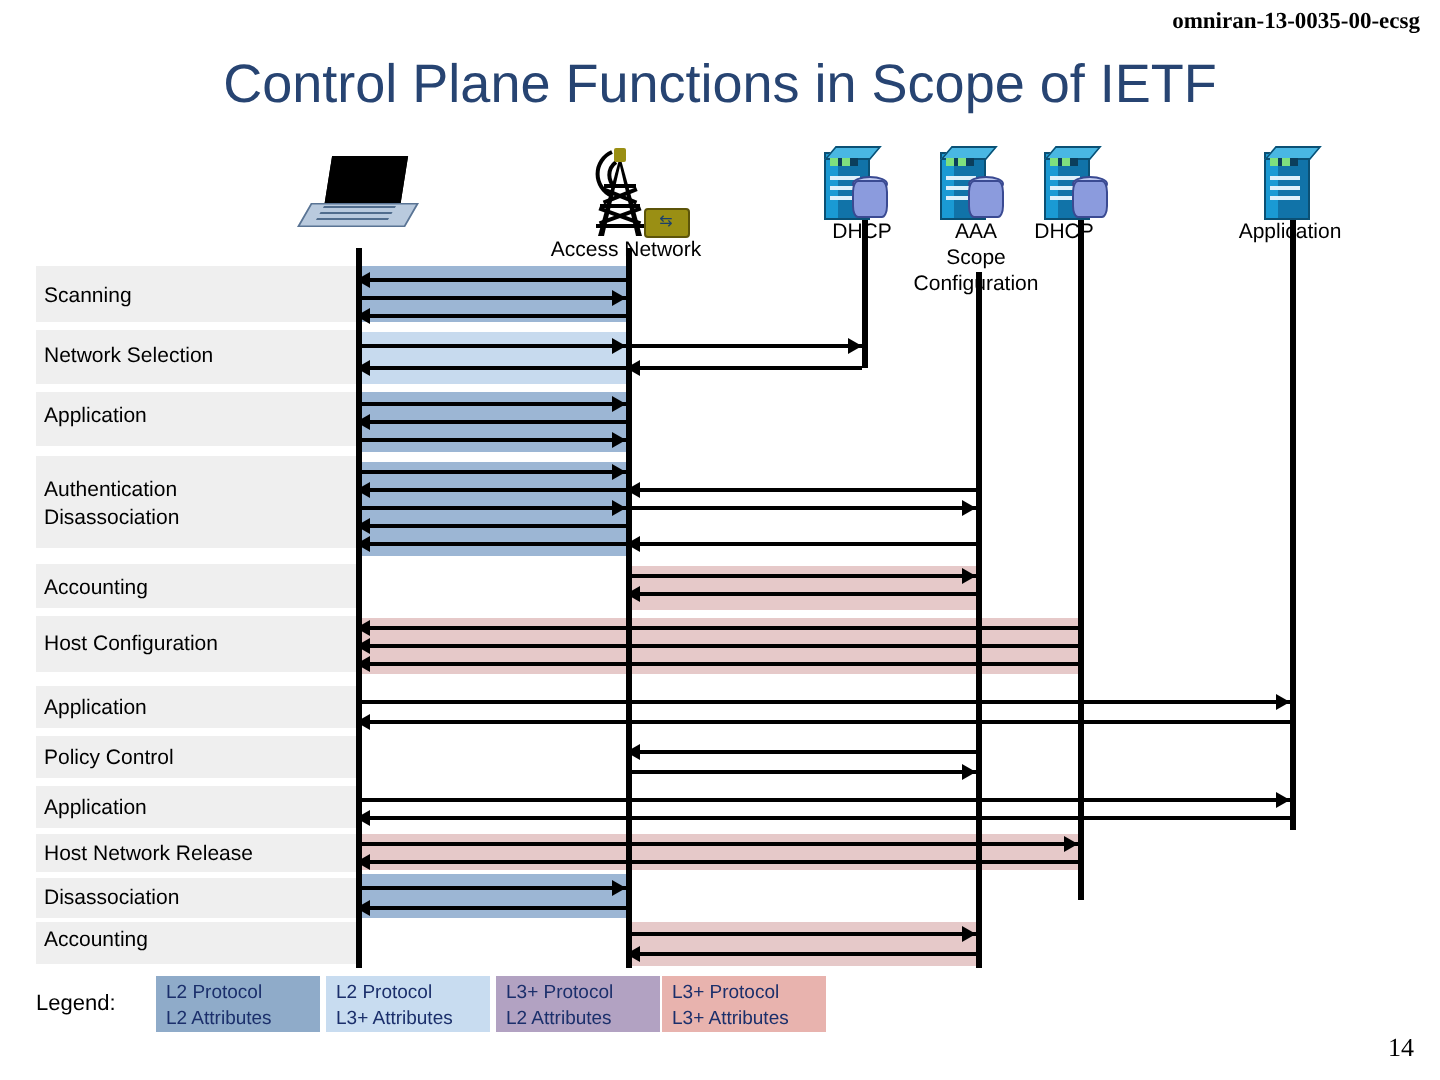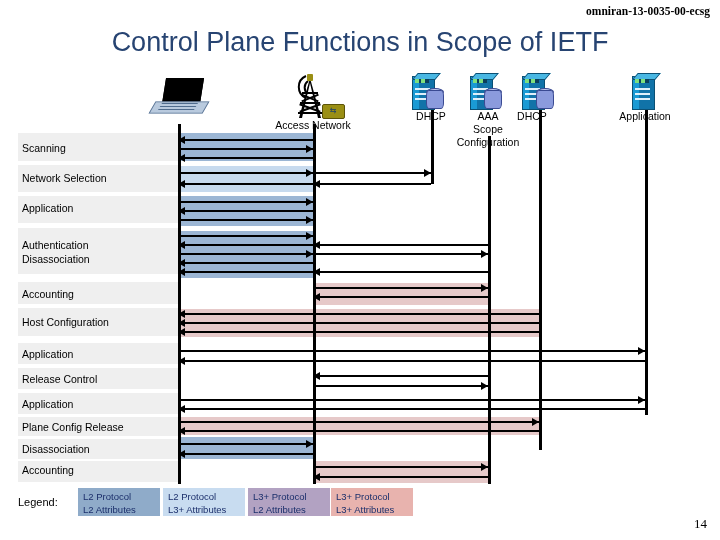--- a/index.html
+++ b/index.html
@@ -192,23 +192,23 @@
   <div class="label-band" style="top:461px;height:21px;"></div>
 
   <div class="row-label" style="top:142px;">Scanning</div>
   <div class="row-label" style="top:172px;">Network Selection</div>
   <div class="row-label" style="top:202px;">Application</div>
   <div class="row-label" style="top:239px;">Authentication</div>
   <div class="row-label" style="top:253px;">Disassociation</div>
   <div class="row-label" style="top:288px;">Accounting</div>
   <div class="row-label" style="top:316px;">Host Configuration</div>
   <div class="row-label" style="top:348px;">Application</div>
-  <div class="row-label" style="top:373px;">Release Control</div>
+  <div class="row-label" style="top:373px;">Policy Control</div>
   <div class="row-label" style="top:398px;">Application</div>
-  <div class="row-label" style="top:421px;">Plane Config Release</div>
+  <div class="row-label" style="top:421px;">Host Network Release</div>
   <div class="row-label" style="top:443px;">Disassociation</div>
   <div class="row-label" style="top:464px;">Accounting</div>
 
   <div id="segments-layer">
       <div class="seg" style="left: 178px; top: 133px; width: 135px; height: 28px; background: rgb(156, 182, 212);"></div>
       <div class="seg" style="left: 178px; top: 166px; width: 135px; height: 26px; background: rgb(199, 218, 238);"></div>
       <div class="seg" style="left: 178px; top: 196px; width: 135px; height: 30px; background: rgb(156, 182, 212);"></div>
       <div class="seg" style="left: 178px; top: 231px; width: 135px; height: 47px; background: rgb(156, 182, 212);"></div>
       <div class="seg" style="left: 313px; top: 283px; width: 175px; height: 22px; background: rgb(230, 201, 201);"></div>
       <div class="seg" style="left: 178px; top: 309px; width: 361px; height: 28px; background: rgb(230, 201, 201);"></div>

